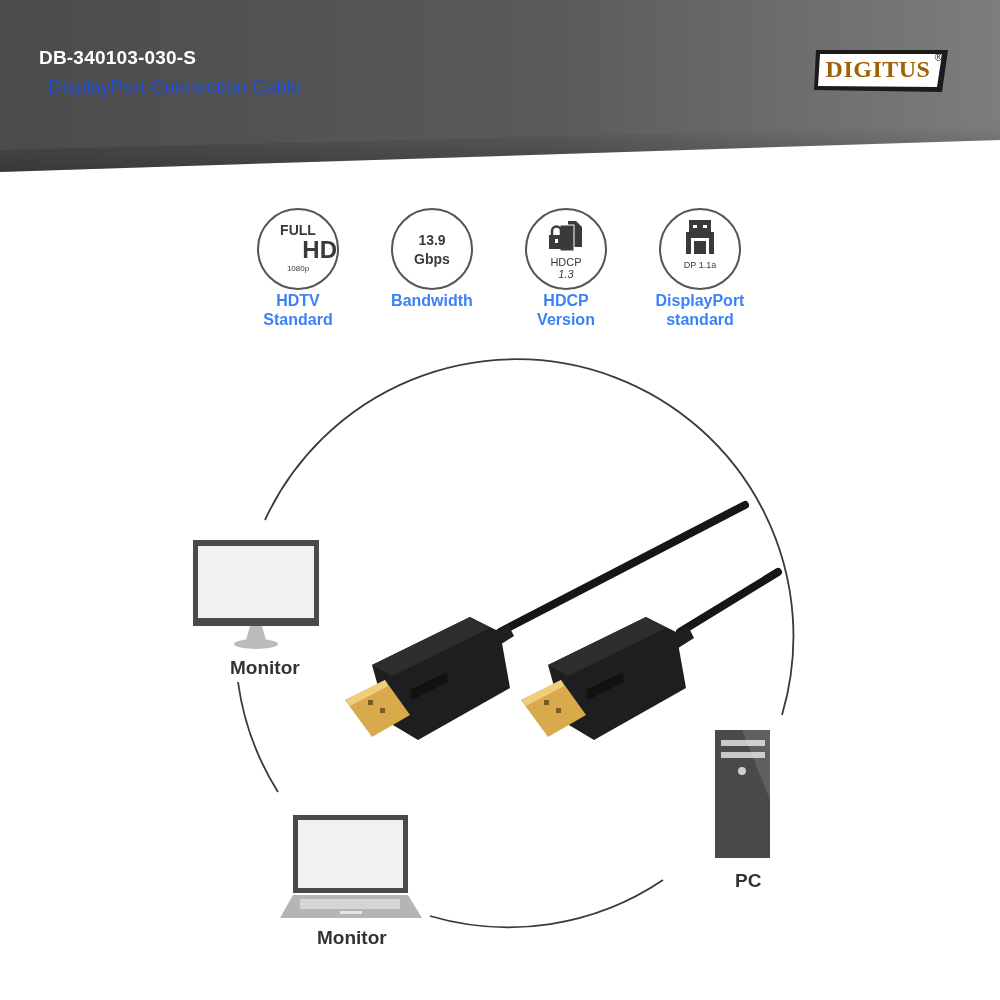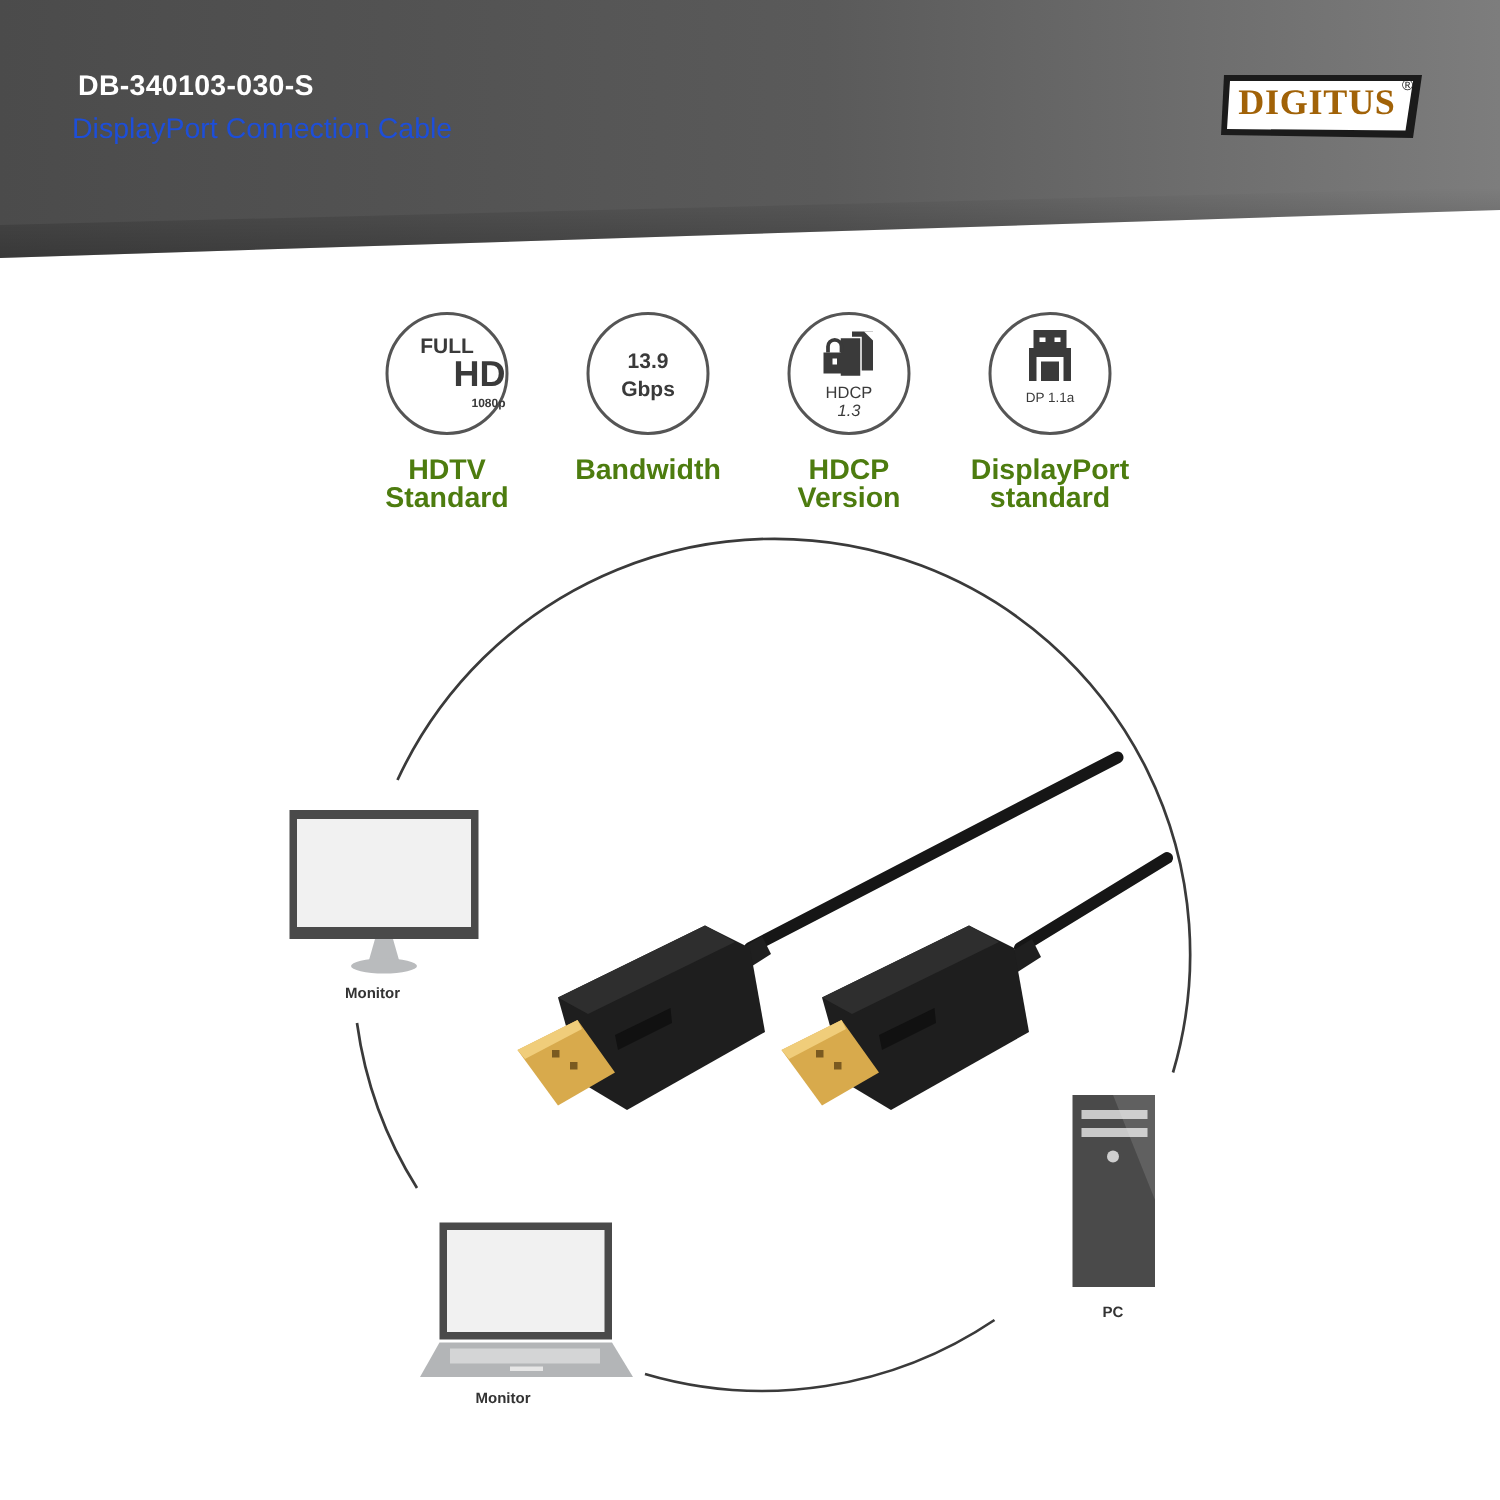--- a/index.html
+++ b/index.html
@@ -1,30 +1,30 @@
 <!DOCTYPE html>
 <html><head>
 <meta charset="utf-8">
 <style>
   html, body { margin:0; padding:0; background:#ffffff; }
   body { width:1000px; height:1000px; position:relative; overflow:hidden; font-family:"Liberation Sans", sans-serif; }
   .header { position:absolute; left:0; top:0; width:1000px; height:175px; }
   .header svg { position:absolute; left:0; top:0; }
-  .sku { position:absolute; left:52px; top:47px; color:#ffffff; font-weight:bold; font-size:19px; letter-spacing:0.2px; }
+  .sku { position:absolute; left:39px; top:47px; color:#ffffff; font-weight:bold; font-size:19px; letter-spacing:0.2px; }
   .subtitle { position:absolute; left:48px; top:76px; color:#1d4ed8; font-size:19px; }
   .logo { position:absolute; left:814px; top:48px; width:136px; height:44px; }
   .logo-text { position:absolute; left:0; top:0; width:128px; height:42px; display:flex; align-items:center; justify-content:center; font-family:"Liberation Serif", serif; font-weight:bold; font-size:24px; color:#a16207; letter-spacing:0.5px; }
   .logo-reg { position:absolute; right:8px; top:4px; font-size:10px; color:#1a1a1a; }
 
   .feature { position:absolute; width:120px; text-align:center; }
   .badge { width:82px; height:82px; margin:0 auto; border:2px solid #555; border-radius:50%; position:relative; box-sizing:border-box; background:#fff; }
-  .feature-label { margin-top:14px; font-size:19px; font-weight:bold; color:#4d7c0f; line-height:19px; }
+  .feature-label { margin-top:1px; font-size:16px; font-weight:bold; color:#3b82f6; line-height:19px; }
   .badge-text { position:absolute; left:0; width:100%; text-align:center; color:#3a3a3a; font-weight:bold; }
 
-  .device-label { position:absolute; font-size:10px; font-weight:bold; color:#333; }
+  .device-label { position:absolute; font-size:19px; font-weight:bold; color:#333; }
   .diagram { position:absolute; left:0; top:0; }
 </style>
 </head>
 <body>
 
 <div class="header">
   <svg width="1000" height="175">
     <defs>
       <linearGradient id="bg" x1="0" y1="0" x2="1" y2="0">
         <stop offset="0" stop-color="#4b4b4b"></stop>
@@ -48,21 +48,21 @@
     </svg>
     <div class="logo-text">DIGITUS</div>
     <span class="logo-reg">®</span>
   </div>
 </div>
 
 <div class="feature" style="left:238px; top:208px;">
   <div class="badge">
     <div class="badge-text" style="top:12px;font-size:14px;">FULL</div>
     <div class="badge-text" style="top:26px;font-size:24px;text-align:right;">HD</div>
-    <div class="badge-text" style="top:54px;font-size:8px;font-weight:bold;text-align:right;">1080p</div>
+    <div class="badge-text" style="top:54px;font-size:8px;font-weight:normal;">1080p</div>
   </div>
   <div class="feature-label">
     <div>HDTV</div>
     <div>Standard</div>
   </div>
 </div>
 
 <div class="feature" style="left:372px; top:208px;">
   <div class="badge">
     <div class="badge-text" style="top:22px;font-size:14px;">13.9</div>

